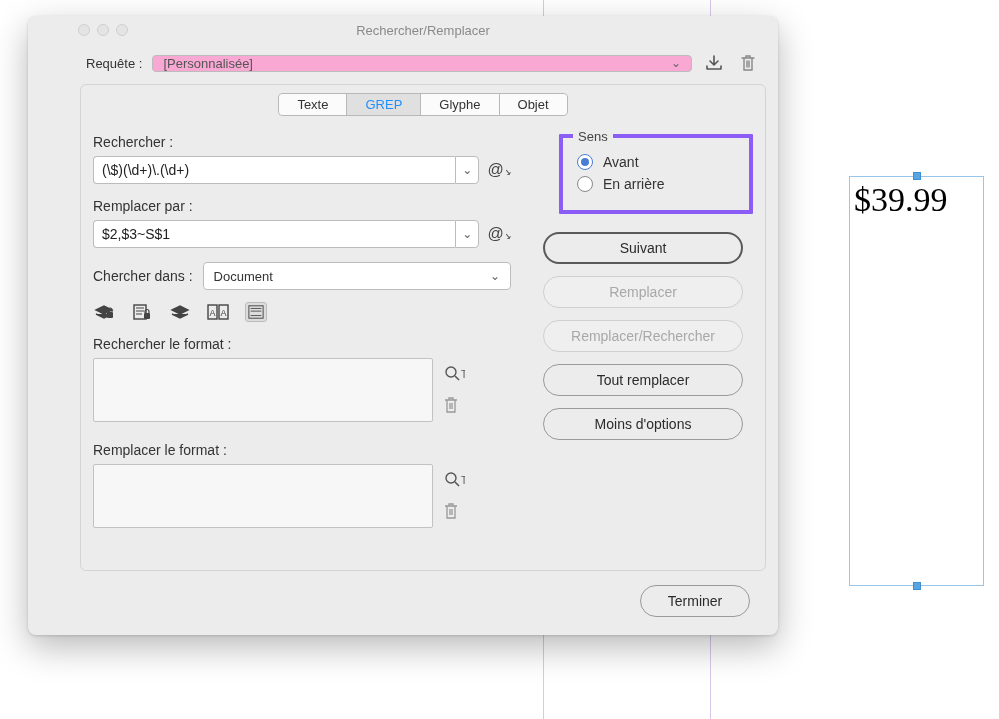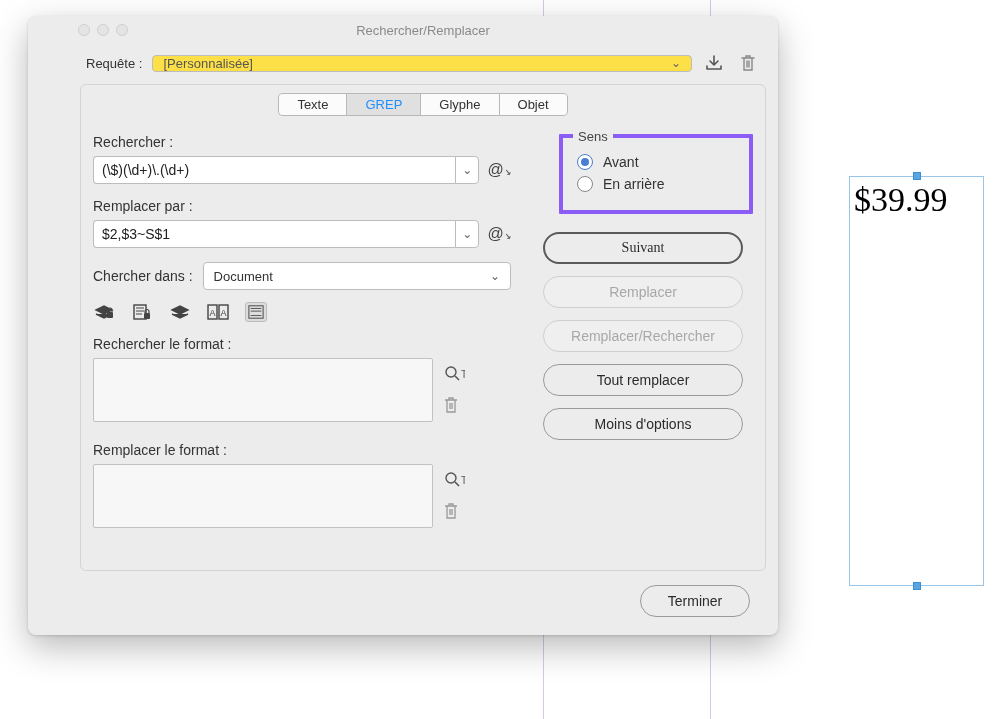--- a/index.html
+++ b/index.html
@@ -70,21 +70,21 @@
   display:flex; align-items:center;
   gap:10px;
   padding:8px 18px 10px 18px;
 }
 .label { color:#333; }
 .select-query {
   flex:1;
   height:17px;
   border:1px solid #bcbcbc;
   border-radius:4px;
-  background:#fde047;
+  background:#f9a8d4;
   display:flex; align-items:center; justify-content:space-between;
   padding:0 10px;
   color:#555;
 }
 .chev { font-size:12px; color:#666; }
 .iconbtn {
   width:24px; height:22px;
   display:flex; align-items:center; justify-content:center;
   color:#555;
 }
@@ -246,21 +246,21 @@
   width:200px;
   height:32px;
   border:1.5px solid #9a9a9a;
   border-radius:16px;
   background:#ececec;
   display:flex; align-items:center; justify-content:center;
   font-size:14px;
   color:#2b2b2b;
   margin-bottom:12px;
 }
-.action-btn.primary { border:2px solid #5a5a5a; font-weight:500;font-family:Liberation Serif, serif; }
+.action-btn.primary { border:2px solid #5a5a5a; font-weight:500; }
 .action-btn.disabled { color:#a8a8a8; border-color:#cfcfcf; background:#efefef; }
 
 .footer {
   display:flex; justify-content:flex-end;
   padding:14px 28px 8px 0;
 }
 .footer .action-btn { width:110px; margin:0; }
 
 svg { display:block; }
 </style>

